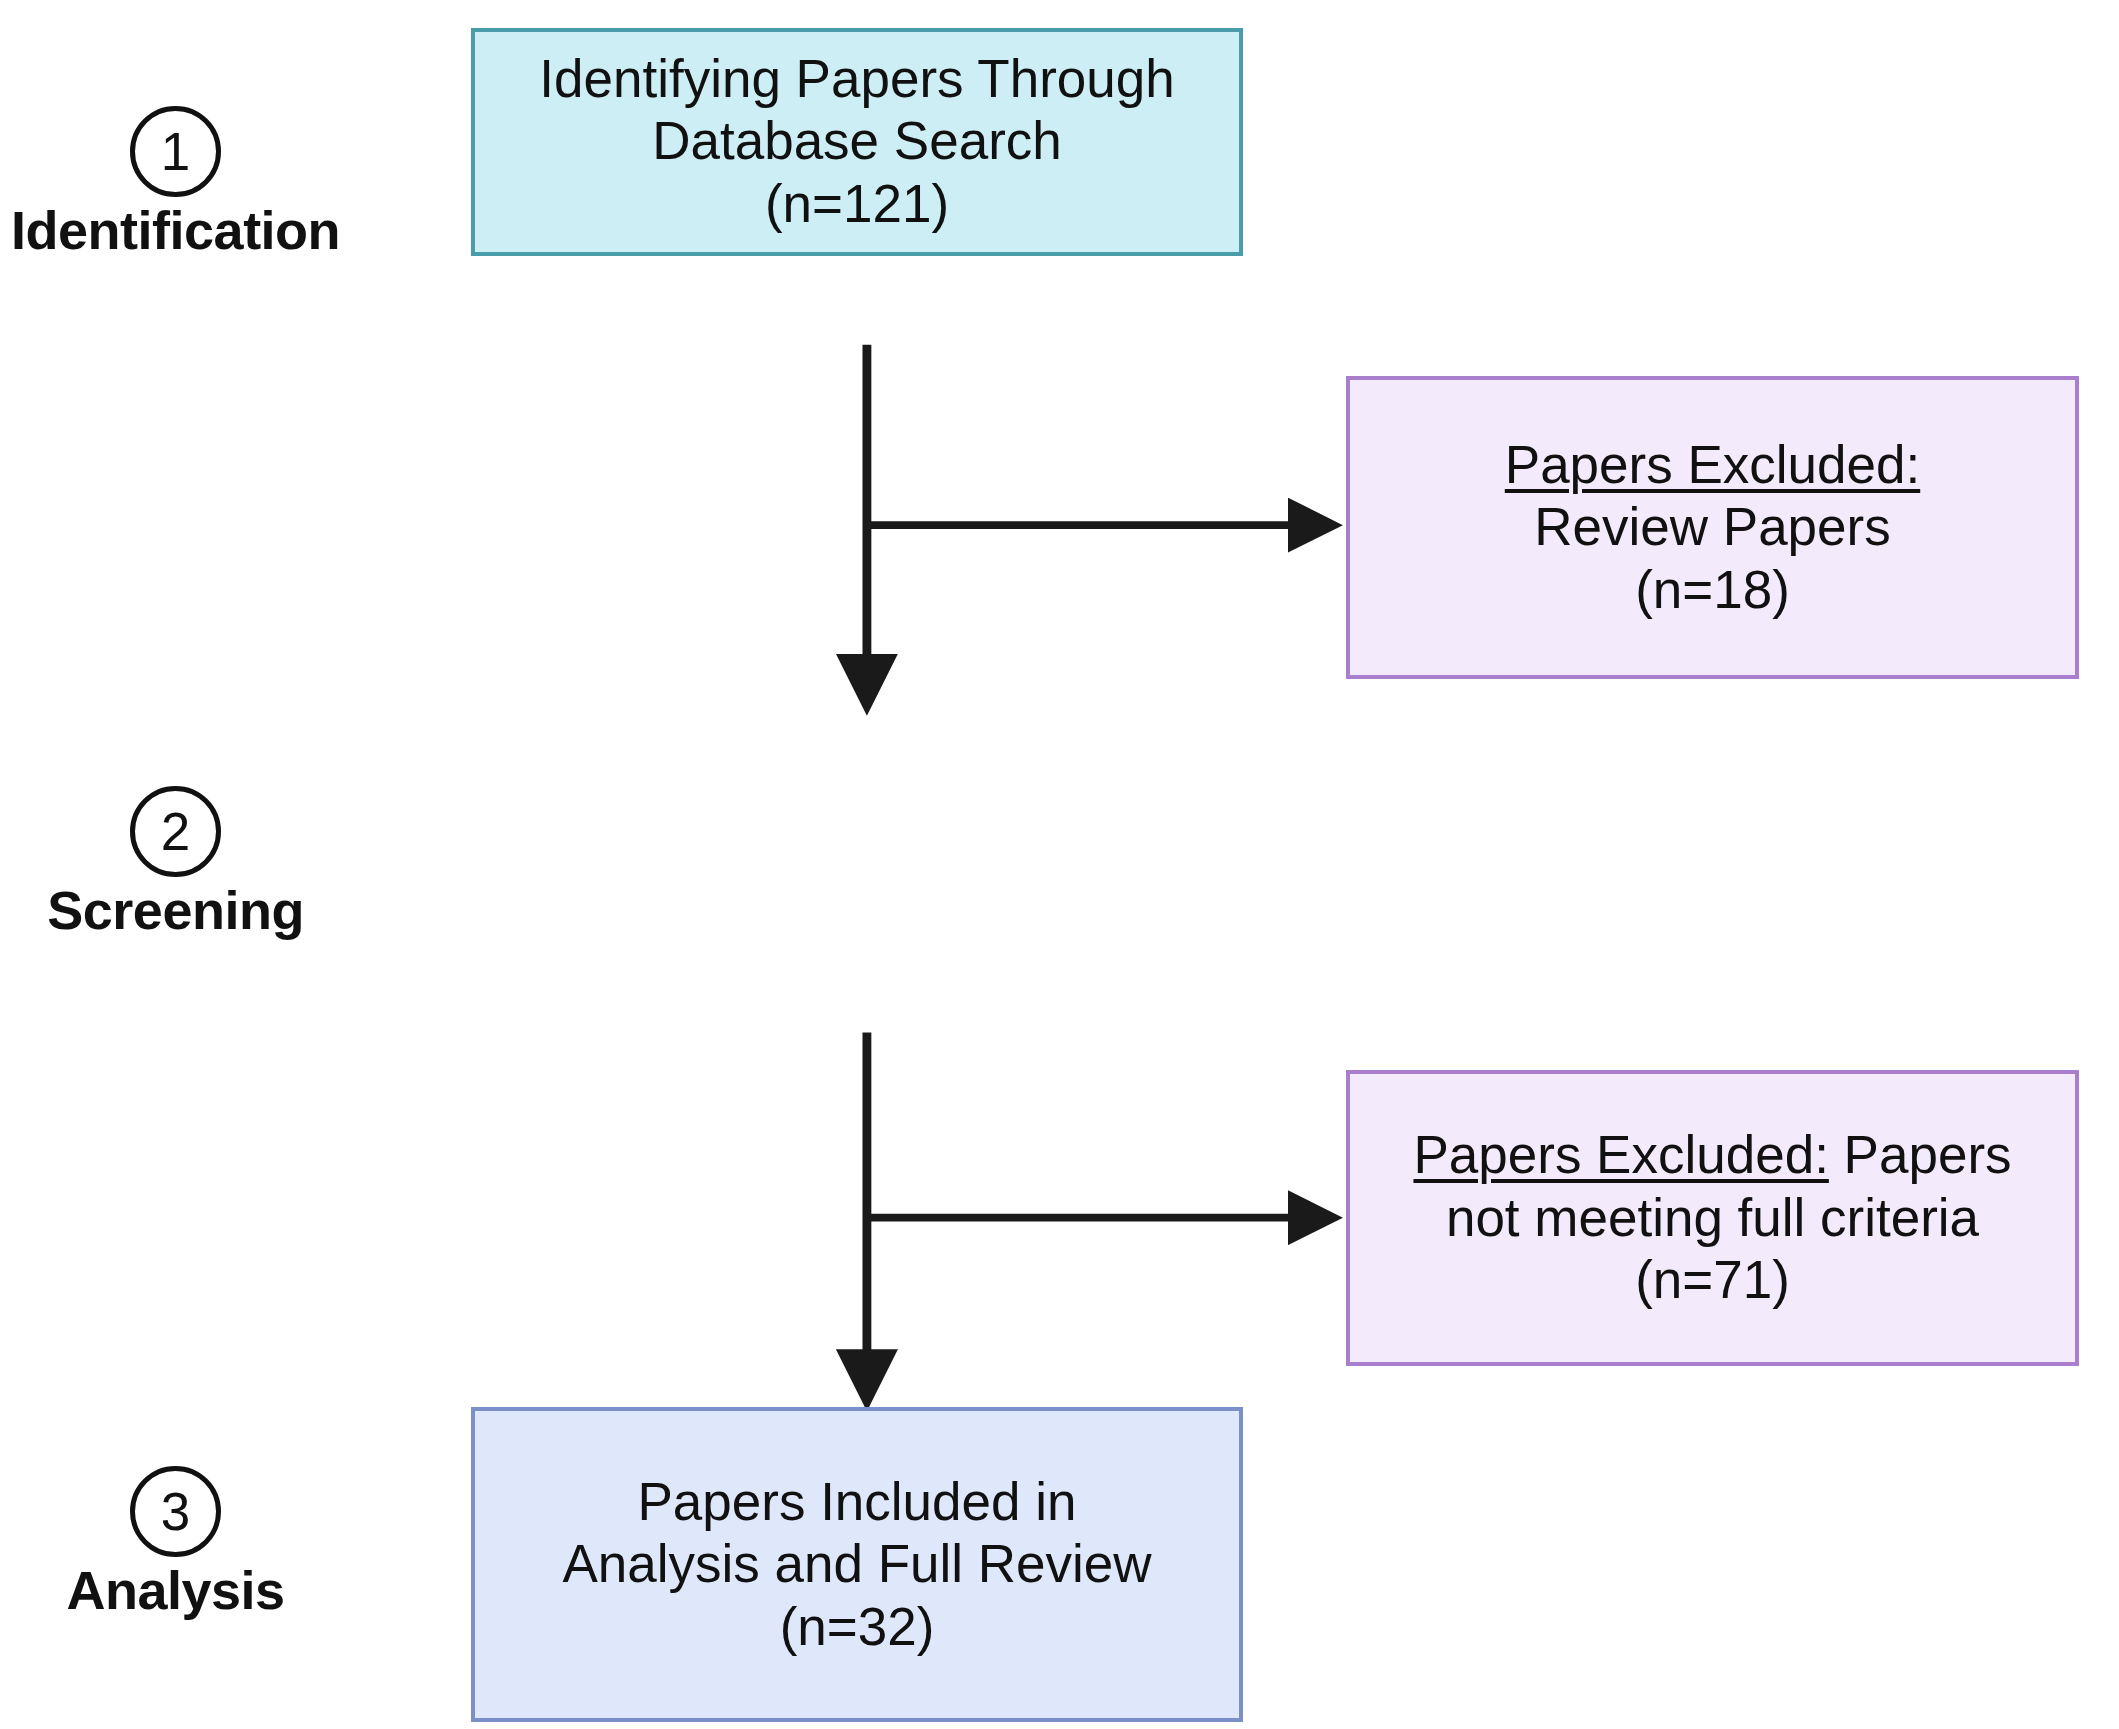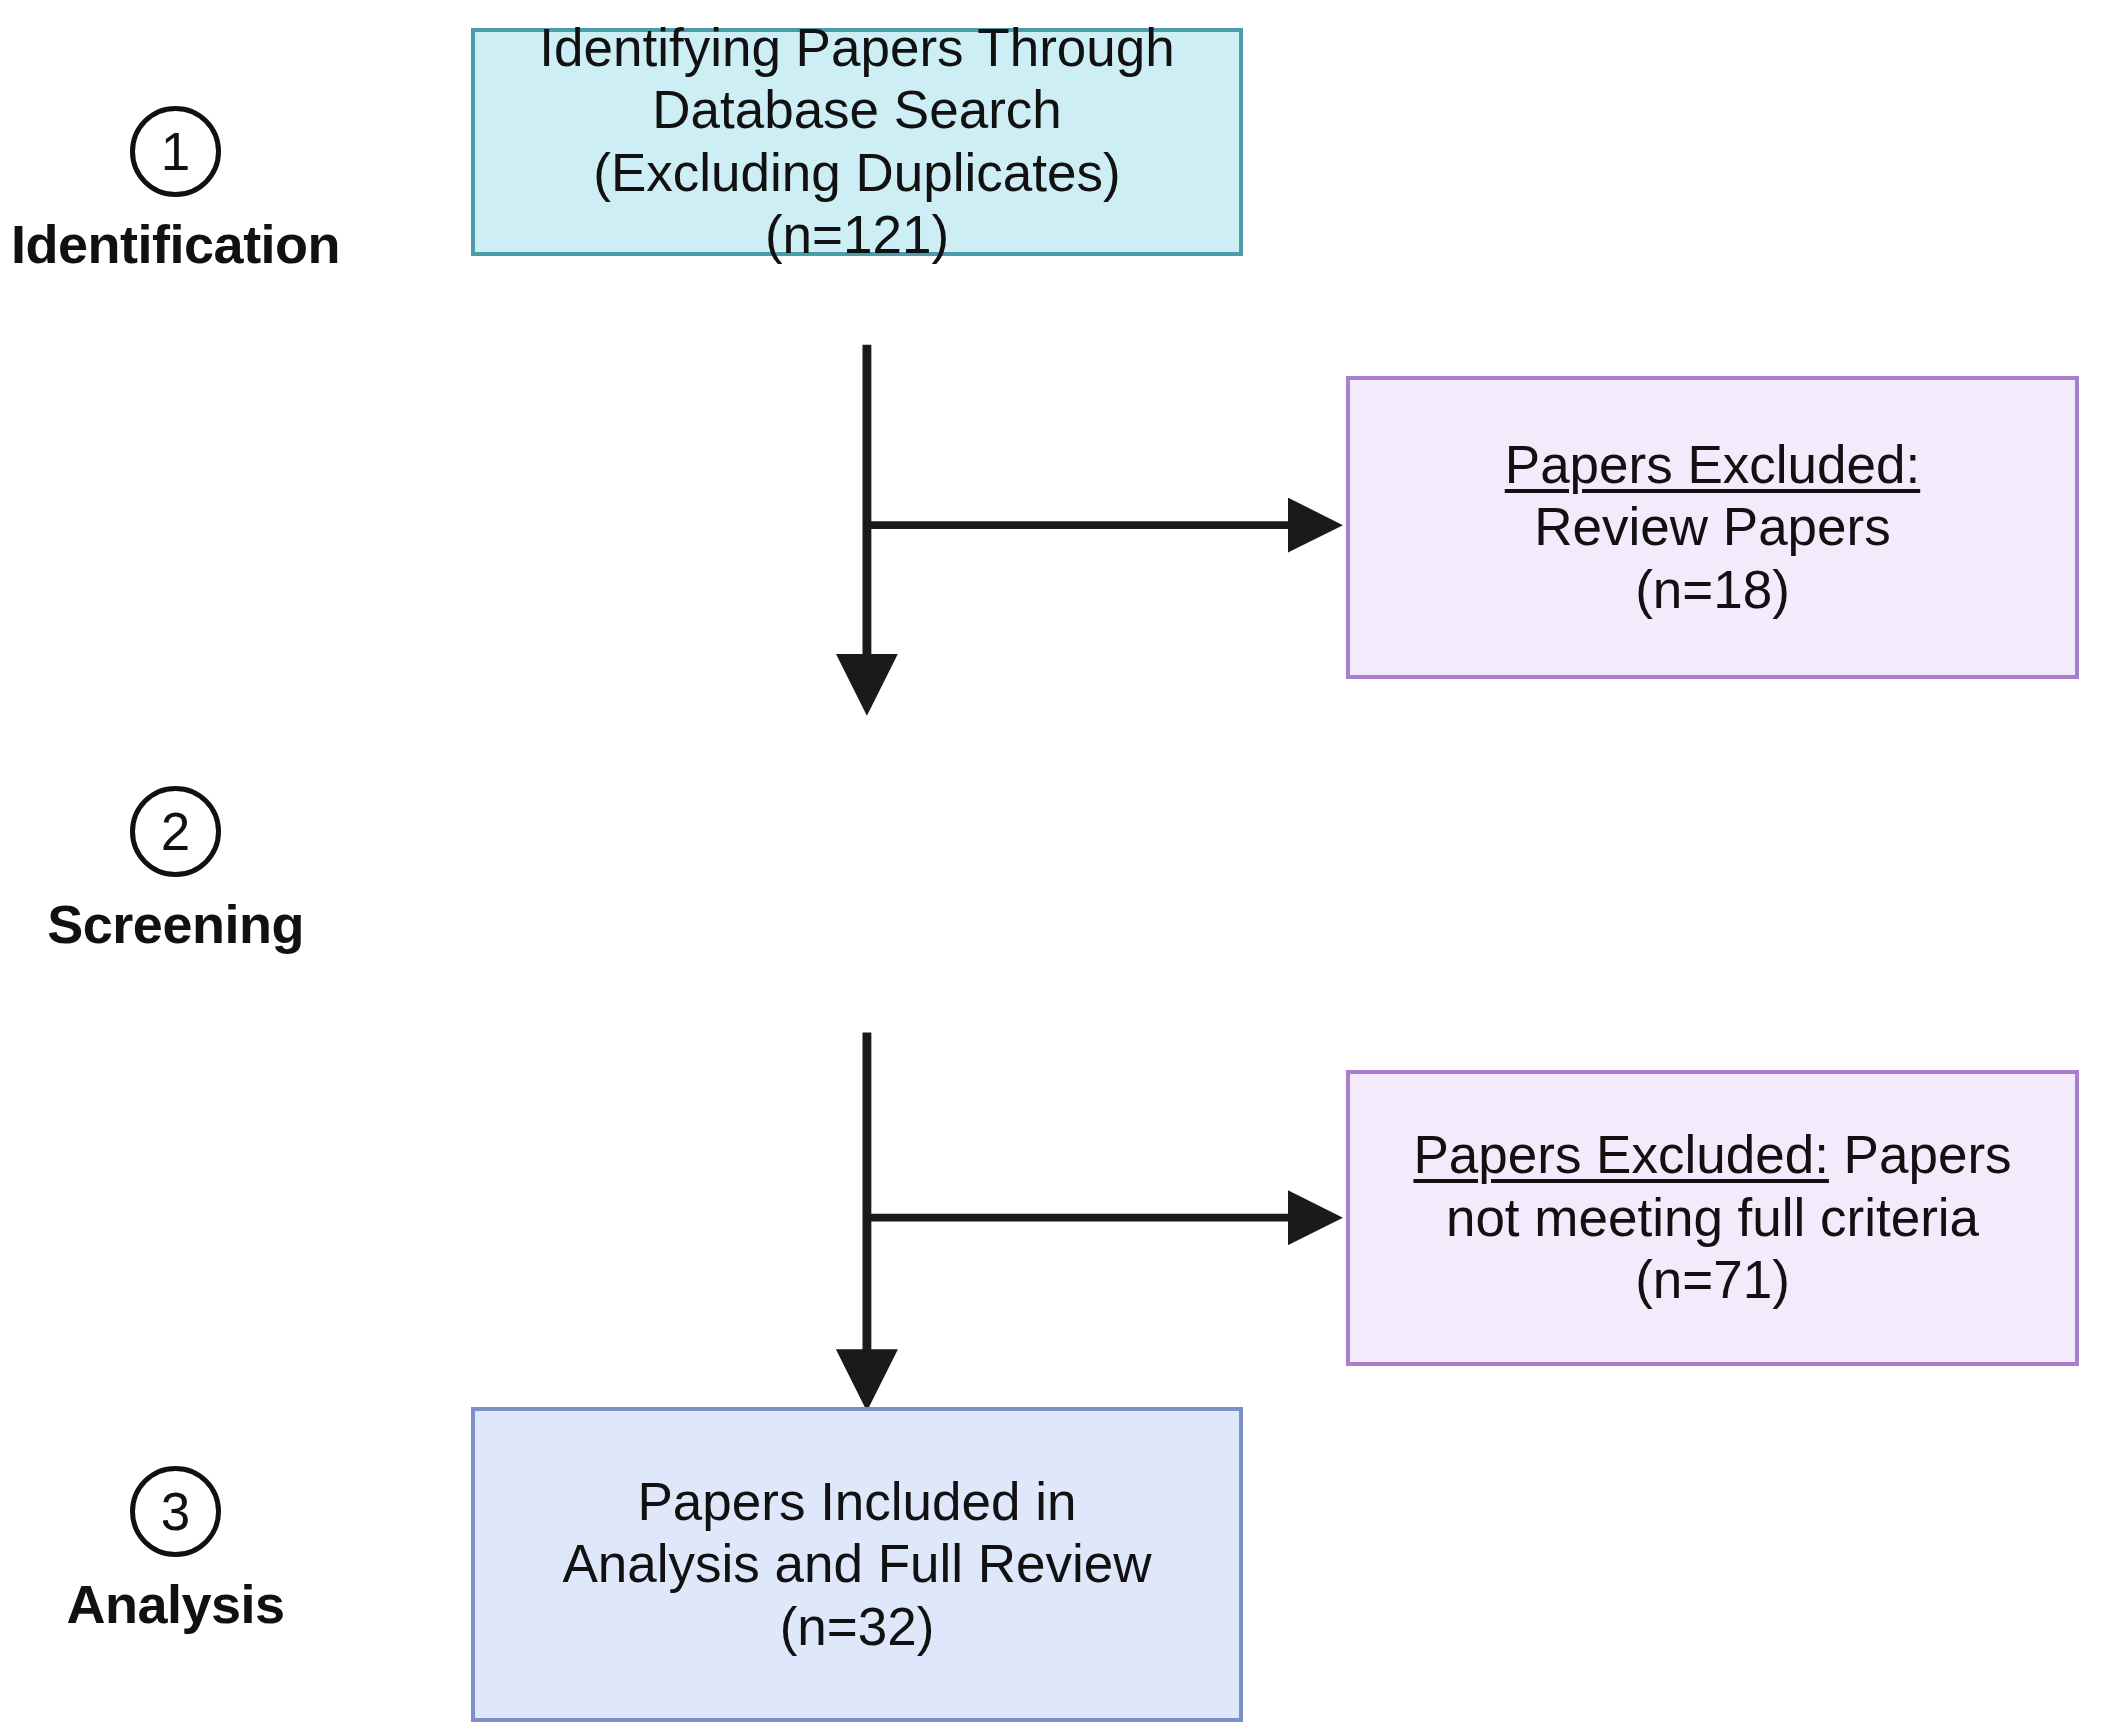--- a/index.html
+++ b/index.html
@@ -37,21 +37,21 @@
     box-sizing: border-box;
   }
   .stage-number {
     font-size: 53px;
     line-height: 1;
     color: #111111;
     font-weight: 400;
     font-family: "Liberation Sans", sans-serif;
   }
   .stage-label {
-    margin-top: 16px;
+    margin-top: 2px;
     font-size: 54px;
     font-weight: bold;
     color: #111111;
     white-space: nowrap;
     letter-spacing: -0.5px;
   }
 
   
   .box {
     position: absolute;
@@ -131,21 +131,20 @@
   <div class="stage" style="left:27.6px; top:1466px;">
     <div class="stage-circle">
       <span class="stage-number">3</span>
     </div>
     <div class="stage-label">Analysis</div>
   </div>
 
   <div class="box box-cyan" style="left:471px; top:27.6px; width:772px; height:228px;">
     <div class="line">Identifying Papers Through</div>
     <div class="line">Database Search</div>
-    <div class="line">(Excluding Duplicates)</div>
     <div class="line">(n=121)</div>
   </div>
 
   <div class="box box-purple" style="left:1346px; top:376px; width:733px; height:303px;">
     <div class="line">
       <span class="underlined">Papers Excluded:</span>
     </div>
     <div class="line">Review Papers</div>
     <div class="line">(n=18)</div>
   </div>

